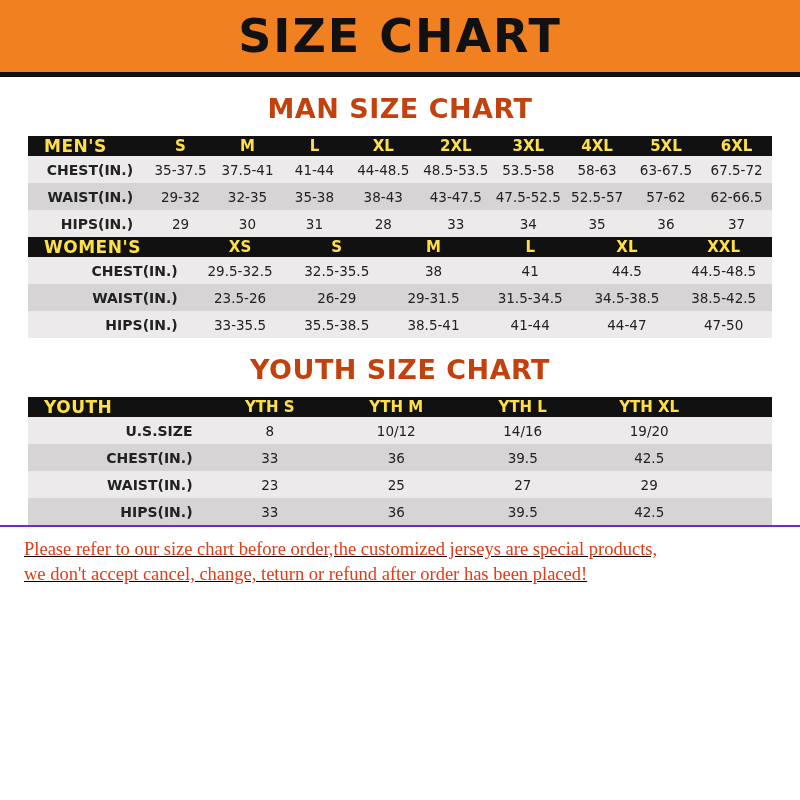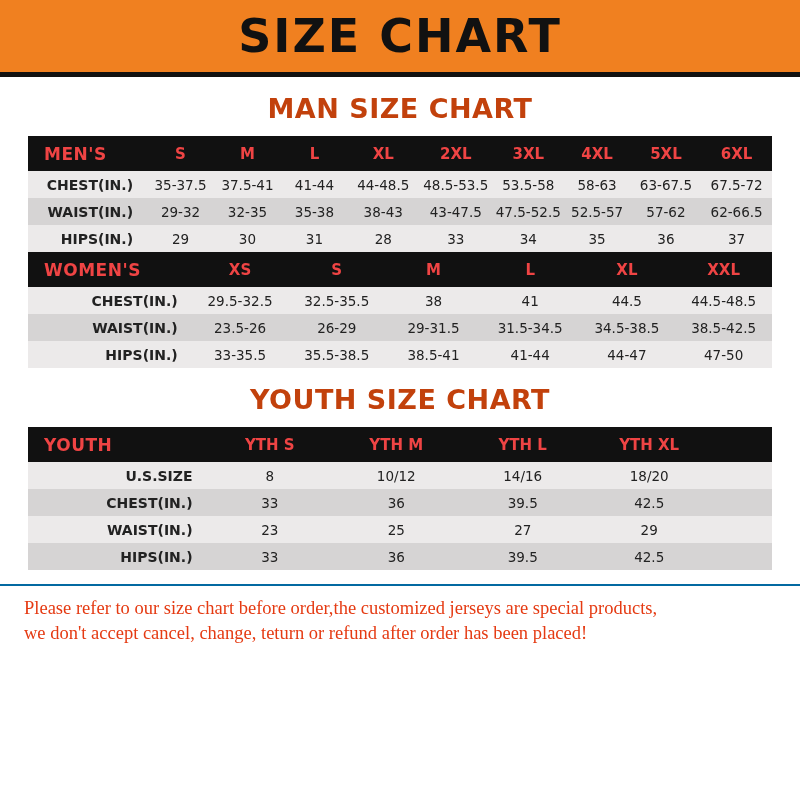--- a/index.html
+++ b/index.html
@@ -85,47 +85,48 @@
     font-family: "DejaVu Sans", sans-serif;
     font-size: 13.5px;
     color: #222222;
     padding: 0;
     height: 27px;
     vertical-align: middle;
     white-space: nowrap;
   }
   table.size-table thead th {
     background: #111111;
-    color: #ef4444;
+    color: #fde047;
     font-weight: bold;
     font-size: 15px;
-    height: 35px;
+    height: 20px;
   }
   table.size-table thead th.rowlabel {
     text-align: left;
     padding-left: 16px;
     font-size: 17px;
     letter-spacing: 0.5px;
   }
   table.size-table td.rowlabel {
     font-weight: bold;
     font-size: 14px;
     text-align: right;
     padding-right: 14px;
     color: #222222;
   }
   table.size-table tbody tr.light { background: #eceaea; }
   table.size-table tbody tr.dark  { background: #d6d4d4; }
 
   
   .note {
-    margin-top: 14px;
-    border-top: 2px solid #0369a1;
+    margin-top: 0;
+    border-top: 2px solid #6d28d9;
     padding: 10px 24px 0 24px;
     box-sizing: border-box;
+    text-decoration: underline;
   }
   .note p {
     margin: 0;
     font-family: "Liberation Serif", serif;
     font-size: 18.5px;
     color: #e53a12;
     line-height: 1.35;
     text-align: left;
   }
 </style>
@@ -286,21 +287,21 @@
             <th>YTH XL</th>
             <th></th>
           </tr>
         </thead>
         <tbody>
           <tr class="light">
             <td class="rowlabel">U.S.SIZE</td>
             <td>8</td>
             <td>10/12</td>
             <td>14/16</td>
-            <td>18/20</td>
+            <td>19/20</td>
             <td></td>
           </tr>
           <tr class="dark">
             <td class="rowlabel">CHEST(IN.)</td>
             <td>33</td>
             <td>36</td>
             <td>39.5</td>
             <td>42.5</td>
             <td></td>
           </tr>

